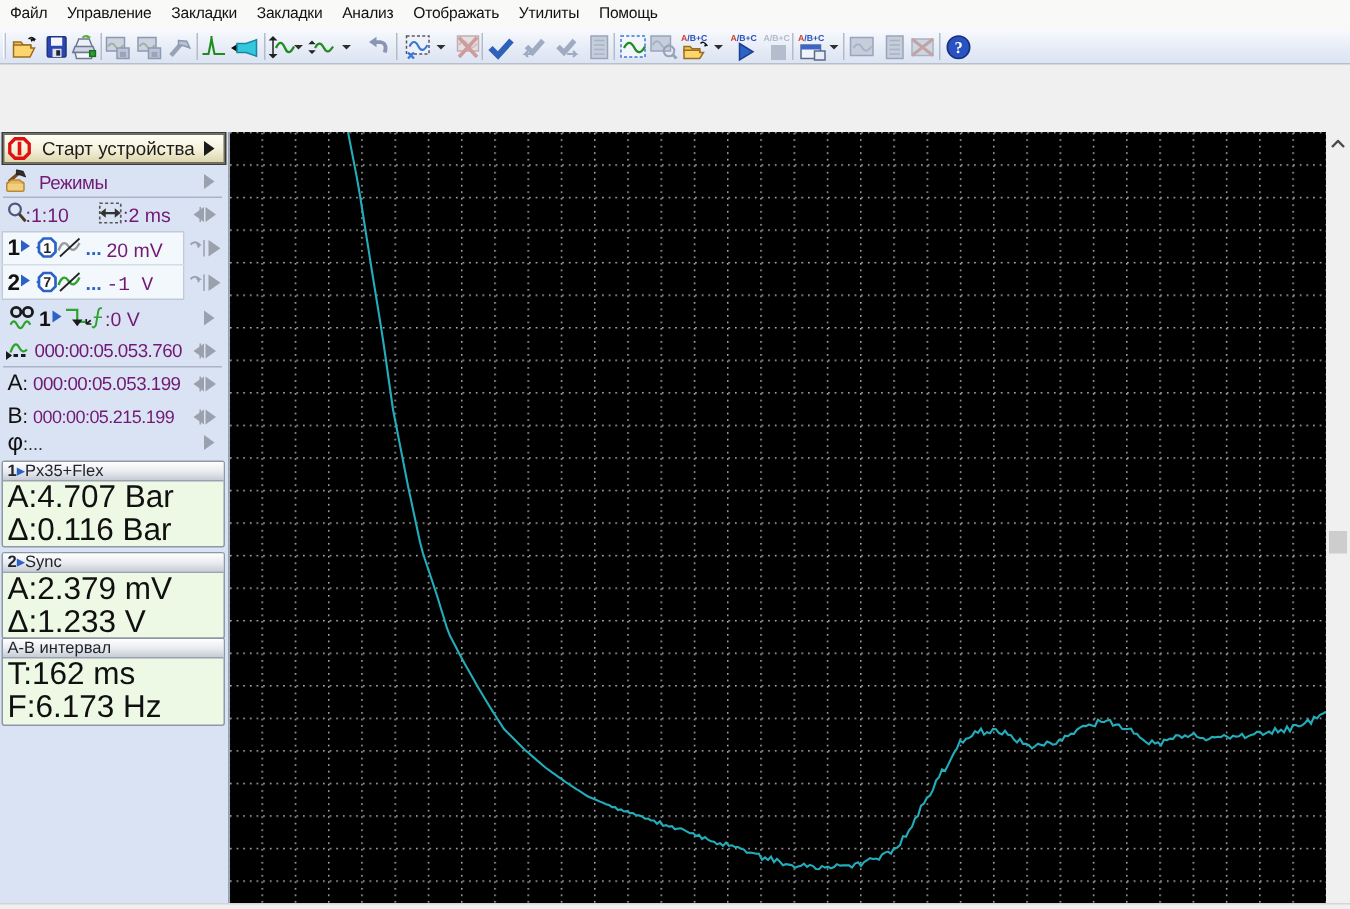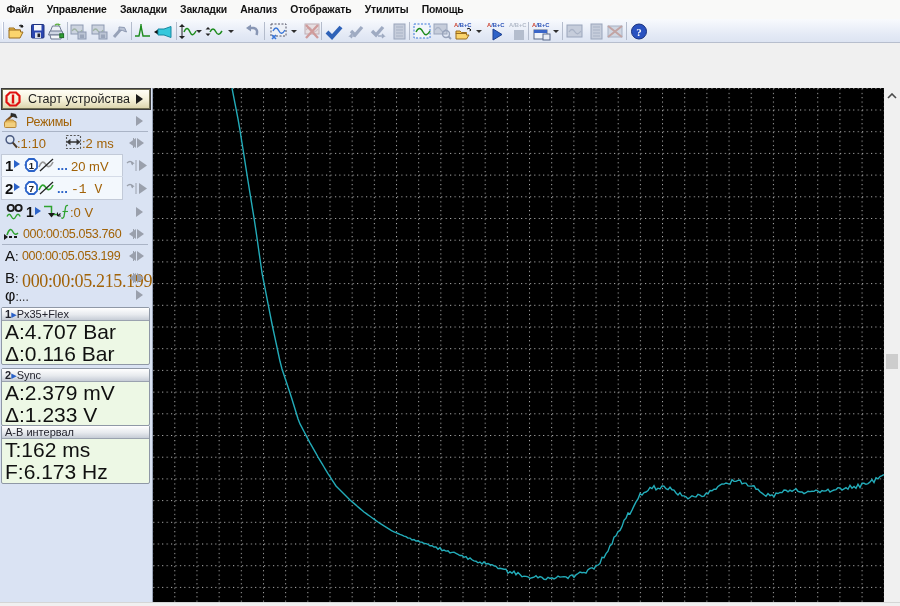--- a/index.html
+++ b/index.html
@@ -1,37 +1,37 @@
 <!DOCTYPE html>
 <html><head><meta charset="utf-8">
 <style>
 *{margin:0;padding:0;box-sizing:border-box;}
 html,body{width:900px;height:606px;overflow:hidden;background:#f0f0f0;
   font-family:"Liberation Sans",sans-serif;}
 #menubar{position:absolute;left:0;top:0;width:900px;height:19px;background:#f9f9f8;
-  display:flex;align-items:center;font-size:10.4px;color:#111;letter-spacing:-0.15px;font-weight:bold;}
+  display:flex;align-items:center;font-size:10.4px;color:#111;letter-spacing:-0.15px;}
 #menubar span{padding:0 6.6px;}
 #toolbar{position:absolute;left:0;top:19px;width:900px;height:24px;
   background:linear-gradient(#f8fafd,#e3e9f5 70%,#dde4f2);border-bottom:1px solid #b7becd;}
 #toolbar .grip{position:absolute;left:2px;top:3px;width:3px;height:17px;
   border-left:1px solid #fff;background:#b9c2d6;width:2px;}
 .ti{position:absolute;top:4px;width:18px;height:17px;}
 .sep{position:absolute;top:3px;width:1px;height:18px;background:#b4bccc;}
 .dd{position:absolute;top:11px;width:0;height:0;border:3px solid transparent;border-top:3.8px solid #2e2e2e;}
 #main{position:absolute;left:0;top:44px;width:900px;height:562px;margin-top:44px;}
 #sidebar{position:absolute;left:0;top:0;width:153px;height:557px;background:#dae3f3;
   border-right:1px solid #98a2b5;}
 #plot{position:absolute;left:153px;top:0;width:731px;height:544px;background:#000;}
 #vscroll{position:absolute;left:884px;top:0;width:16px;height:545px;background:#f0f0f0;}
 #hscroll{position:absolute;left:153px;top:545px;width:731px;height:13px;background:#f0f0f0;}
 #corner{position:absolute;left:884px;top:545px;width:16px;height:13px;background:#f0f0f0;}
 #statusbar{position:absolute;left:0;top:602px;width:900px;height:4px;background:#f0f0f0;border-top:1px solid #d5d5d5;}
 .thumbv{position:absolute;left:2px;width:12px;background:#cdcdcd;}
 
-.srow{position:absolute;left:0;width:153px;color:#a16207;font-size:13px;}
+.srow{position:absolute;left:0;width:153px;color:#701a75;font-size:13px;}
 .arr-r{position:absolute;width:0;height:0;border:5px solid transparent;border-left:7px solid #9aa0ac;}
 .arr-rb{position:absolute;width:0;height:0;border:5px solid transparent;border-left:7px solid #1a1a1a;}
 .arr-l{position:absolute;width:0;height:0;border:5px solid transparent;border-right:7px solid #9aa0ac;}
 .vbar{position:absolute;width:1px;height:10px;background:#9aa0ac;}
 .hsep{position:absolute;left:2px;width:146px;height:1px;background:#aab4c6;}
 
 .panel{position:absolute;left:1px;width:149px;border:1px solid #8f98a6;border-radius:2px;background:#edf8e5;}
 .phead{height:13px;background:linear-gradient(#ffffff,#e7eaee 55%,#c6ccd6);border-bottom:1px solid #9aa2af;
   font-size:11px;color:#23232d;padding-left:3px;line-height:13px;}
 .pbody{font-size:21px;color:#101010;line-height:22px;padding-left:3px;letter-spacing:0px;}
@@ -315,21 +315,21 @@
 <div class="vbar" style="left:133px;top:141px;"></div>
 <div class="arr-r" style="left:137px;top:141px;"></div>
 <div class="hsep" style="top:156px;"></div>
 
 <div class="srow" style="top:159px;left:5px;font-size:15px;color:#111;">A<span style="font-size:13px;">:</span></div>
 <div class="srow" style="top:161px;left:22px;font-size:12.5px;letter-spacing:-0.35px;">000:00:05.053.199</div>
 <div class="arr-l" style="left:124px;top:163px;"></div>
 <div class="vbar" style="left:133px;top:163px;"></div>
 <div class="arr-r" style="left:137px;top:163px;"></div>
 <div class="srow" style="top:181px;left:5px;font-size:15px;color:#111;">B<span style="font-size:13px;">:</span></div>
-<div class="srow" style="top:183px;left:22px;font-size:18px;letter-spacing:-0.35px;font-family:Liberation Serif, serif;">000:00:05.215.199</div>
+<div class="srow" style="top:183px;left:22px;font-size:12px;letter-spacing:-0.35px;">000:00:05.215.199</div>
 <div class="arr-l" style="left:124px;top:185px;"></div>
 <div class="vbar" style="left:133px;top:185px;"></div>
 <div class="arr-r" style="left:137px;top:185px;"></div>
 <div class="srow" style="top:199px;left:5px;font-size:16px;color:#111;">φ<span style="font-size:12px;">:</span><span style="font-size:12px;color:#333;">...</span></div>
 <div class="arr-r" style="left:136px;top:202px;"></div>
 
 <div class="panel" style="top:219px;height:58px;">
 <div class="phead"><b>1</b><span style="color:#2a62c8;">▸</span>Px35+Flex</div>
 <div class="pbody">A:4.707 Bar<br>Δ:0.116 Bar</div>
 </div>

